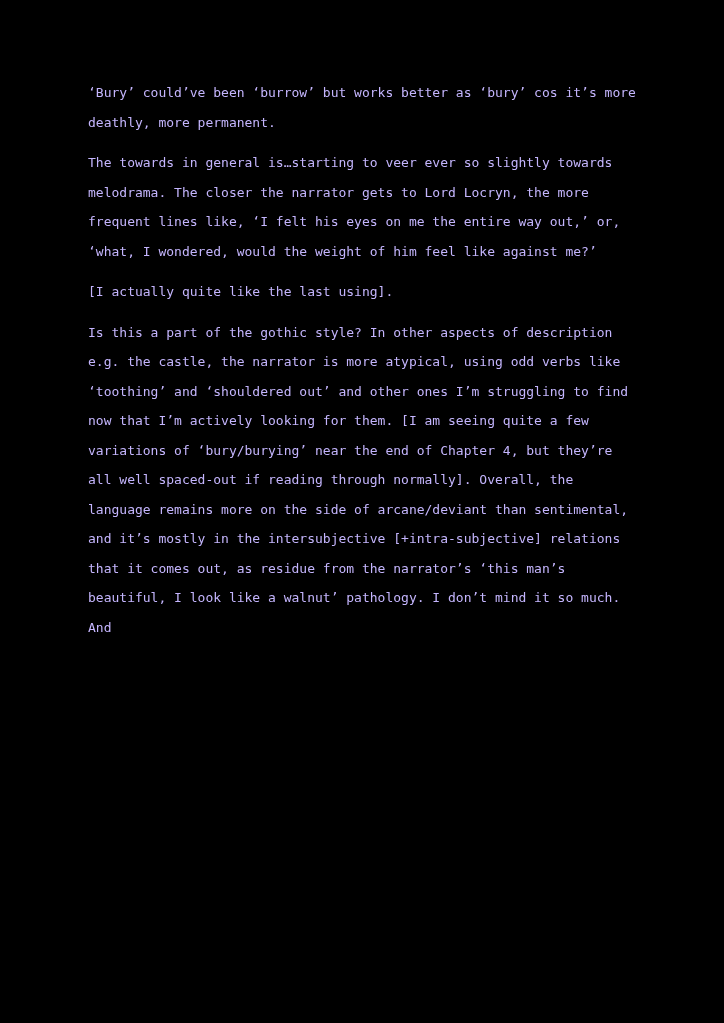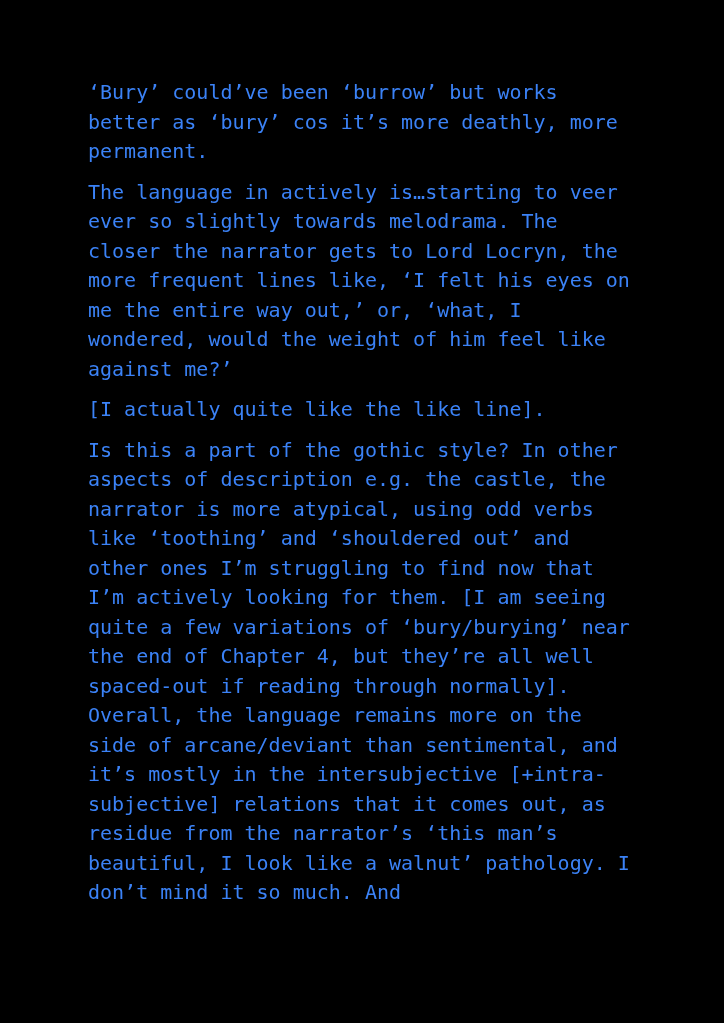--- a/index.html
+++ b/index.html
@@ -13,34 +13,34 @@
     font-family: "DejaVu Sans Mono", monospace;
   }
   .page {
     width: 724px;
     min-height: 1023px;
     box-sizing: border-box;
     padding: 78px 88px 0 88px;
     background: #000000;
   }
   .para {
-    color: #3b82f6;
+    color: #c4b5fd;
     font-family: "DejaVu Sans Mono", monospace;
-    font-size: 20px;
+    font-size: 13px;
     line-height: 29.5px;
     letter-spacing: 0px;
     white-space: pre-wrap;
     margin: 0 0 11px 0;
     word-spacing: 0px;
   }
   .para:last-child {
     margin-bottom: 12px;
   }
 </style>
 </head>
 <body>
 
 <div class="page">
   <p class="para">‘Bury’ could’ve been ‘burrow’ but works better as ‘bury’ cos it’s more deathly, more permanent.</p>
-  <p class="para">The language in actively is…starting to veer ever so slightly towards melodrama. The closer the narrator gets to Lord Locryn, the more frequent lines like, ‘I felt his eyes on me the entire way out,’ or, ‘what, I wondered, would the weight of him feel like against me?’</p>
-  <p class="para">[I actually quite like the like line].</p>
+  <p class="para">The towards in general is…starting to veer ever so slightly towards melodrama. The closer the narrator gets to Lord Locryn, the more frequent lines like, ‘I felt his eyes on me the entire way out,’ or, ‘what, I wondered, would the weight of him feel like against me?’</p>
+  <p class="para">[I actually quite like the last using].</p>
   <p class="para">Is this a part of the gothic style? In other aspects of description e.g. the castle, the narrator is more atypical, using odd verbs like ‘toothing’ and ‘shouldered out’ and other ones I’m struggling to find now that I’m actively looking for them. [I am seeing quite a few variations of ‘bury/burying’ near the end of Chapter 4, but they’re all well spaced-out if reading through normally]. Overall, the language remains more on the side of arcane/deviant than sentimental, and it’s mostly in the intersubjective [+intra-subjective] relations that it comes out, as residue from the narrator’s ‘this man’s beautiful, I look like a walnut’ pathology. I don’t mind it so much. And</p>
 </div>
 
 </body></html>

